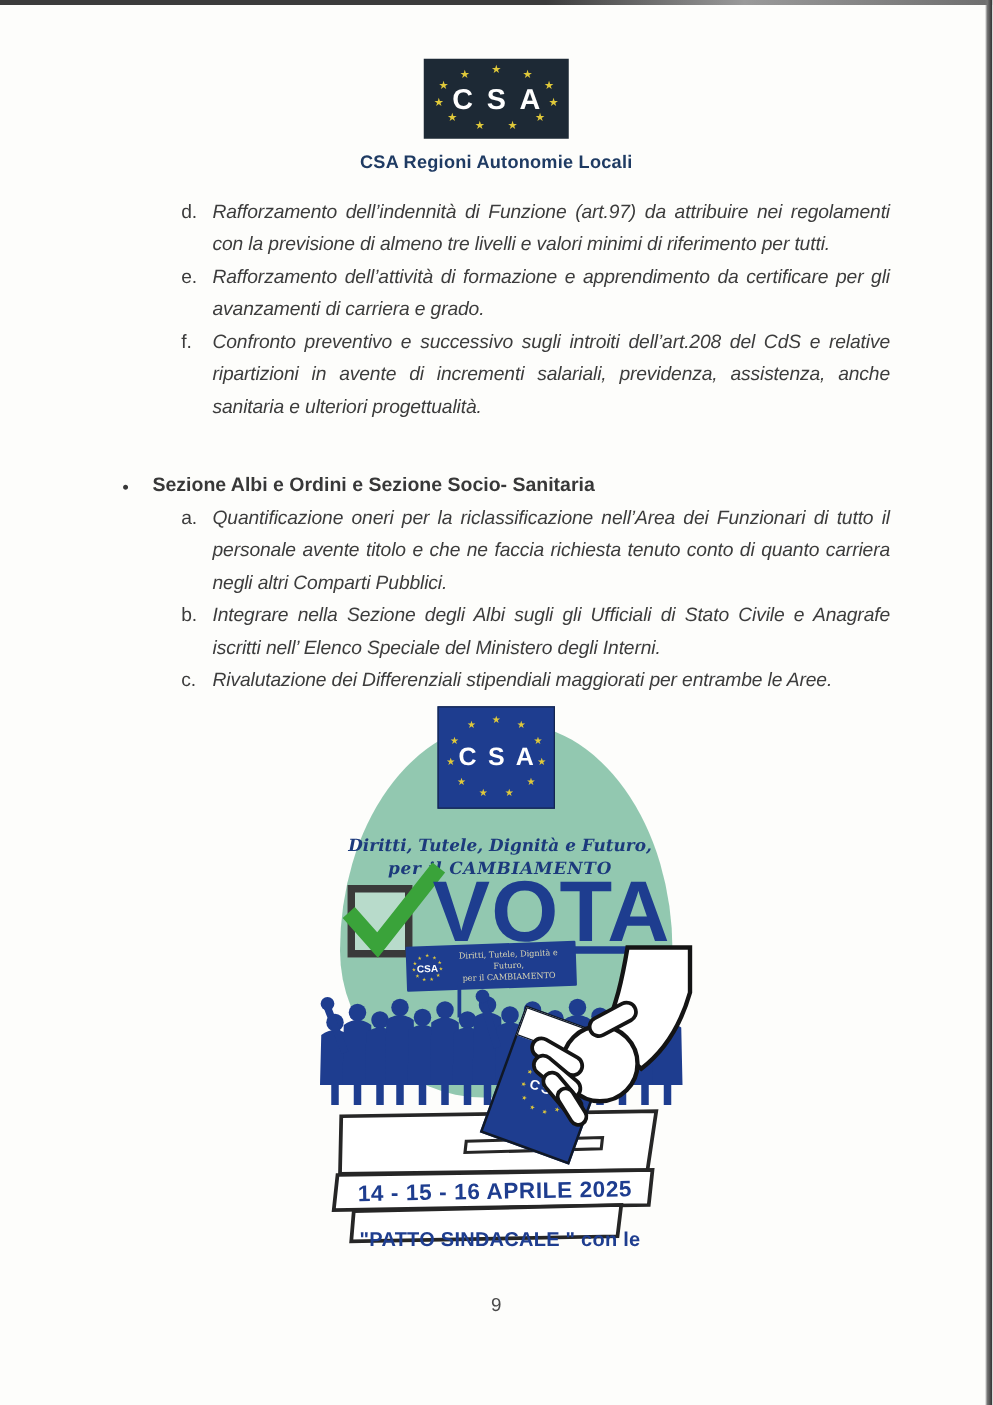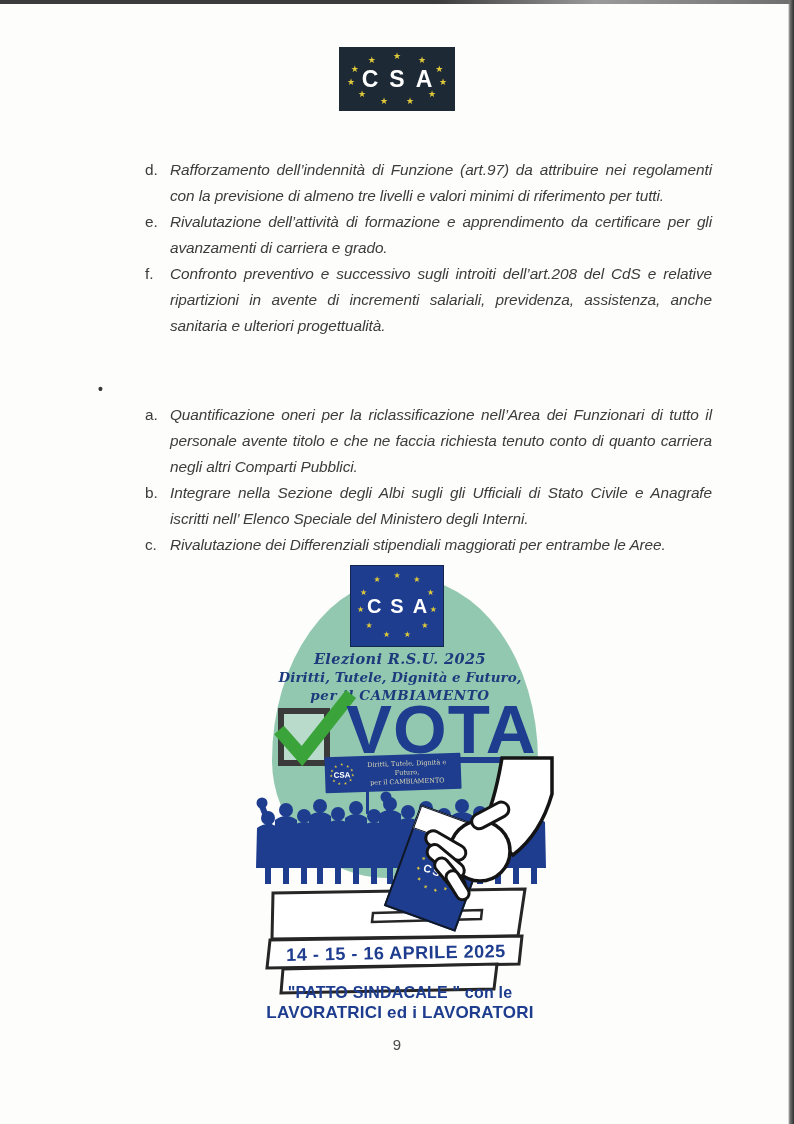--- a/index.html
+++ b/index.html
@@ -103,39 +103,41 @@
         <span class="ring-star" style="left: 80.23%; top: 73.575%; font-size: 9px;">★</span>
         <span class="ring-star" style="left: 61.2693%; top: 84.5417%; font-size: 9px;">★</span>
         <span class="ring-star" style="left: 38.7307%; top: 84.5417%; font-size: 9px;">★</span>
         <span class="ring-star" style="left: 19.77%; top: 73.575%; font-size: 9px;">★</span>
         <span class="ring-star" style="left: 10.4071%; top: 55.1233%; font-size: 9px;">★</span>
         <span class="ring-star" style="left: 13.6147%; top: 35.0451%; font-size: 9px;">★</span>
         <span class="ring-star" style="left: 28.3744%; top: 19.7149%; font-size: 9px;">★</span>
       </span>
     <span class="logo-text">CSA</span>
   </div>
+  <div class="org-name">CSA Regioni Autonomie Locali</div>
 
   <div class="block-def">
     <div class="li">
       <span class="marker">d.</span>
       <span class="txt">Rafforzamento dell’indennità di  Funzione (art.97) da attribuire nei regolamenti  con la previsione di almeno tre livelli e valori minimi di riferimento per tutti.</span>
     </div>
     <div class="li">
       <span class="marker">e.</span>
-      <span class="txt">Rivalutazione dell’attività di formazione e apprendimento da certificare per gli avanzamenti di carriera e grado.</span>
+      <span class="txt">Rafforzamento dell’attività di formazione e apprendimento da certificare per gli avanzamenti di carriera e grado.</span>
     </div>
     <div class="li">
       <span class="marker">f.</span>
       <span class="txt">Confronto preventivo e successivo sugli  introiti dell’art.208 del CdS  e relative ripartizioni in avente di incrementi salariali, previdenza, assistenza, anche sanitaria e ulteriori progettualità.</span>
     </div>
   </div>
 
   <div class="block-sec">
     <div class="sec-head">
       <span class="bullet">•</span>
+      <span>Sezione  Albi e Ordini e Sezione Socio- Sanitaria</span>
     </div>
     <div class="sec-items">
       <div class="li">
         <span class="marker">a.</span>
         <span class="txt">Quantificazione oneri per la riclassificazione nell’Area dei Funzionari di tutto il personale  avente titolo e che ne faccia richiesta  tenuto conto di quanto carriera negli altri  Comparti Pubblici.</span>
       </div>
       <div class="li">
         <span class="marker">b.</span>
         <span class="txt">Integrare nella Sezione degli Albi sugli gli Ufficiali di Stato Civile e Anagrafe iscritti nell’ Elenco Speciale del Ministero degli Interni.</span>
       </div>
@@ -159,21 +161,20 @@
           <span class="ring-star" style="left: 61.2693%; top: 86.4607%; font-size: 8px;">★</span>
           <span class="ring-star" style="left: 38.7307%; top: 86.4607%; font-size: 8px;">★</span>
           <span class="ring-star" style="left: 19.77%; top: 74.8847%; font-size: 8px;">★</span>
           <span class="ring-star" style="left: 10.4071%; top: 55.408%; font-size: 8px;">★</span>
           <span class="ring-star" style="left: 13.6147%; top: 34.2142%; font-size: 8px;">★</span>
           <span class="ring-star" style="left: 28.3744%; top: 18.0324%; font-size: 8px;">★</span>
         </span>
       <span class="logo-text">CSA</span>
     </div>
 
-    <div class="p-line p-line1">Elezioni R.S.U.  2025</div>
     <div class="p-line p-line2">Diritti, Tutele, Dignità e Futuro,</div>
     <div class="p-line p-line3">per il CAMBIAMENTO</div>
 
     <div class="checkbox"></div>
     <svg class="check-svg" viewBox="0 0 86 82">
       <polyline points="7,44 30,70 79,8" fill="none" stroke="#3aa33a" stroke-width="13" stroke-linejoin="miter"></polyline>
     </svg>
     <div class="vota">VOTA</div>
 
     <div class="flag">
@@ -289,17 +290,16 @@
       <path d="M84 0 L134 0 L134 36 C126 64 112 84 95 97 L64 70 C75 48 80 24 84 0 Z" fill="#fff" stroke="#141414" stroke-width="3.5"></path>
       <circle cx="62" cy="93" r="30" fill="#fff" stroke="#141414" stroke-width="3.5"></circle>
       <rect x="52" y="50" width="40" height="15" rx="7.5" fill="#fff" stroke="#141414" stroke-width="3" transform="rotate(-28 72 57)"></rect>
       <rect x="6" y="80" width="44" height="15" rx="7.5" fill="#fff" stroke="#141414" stroke-width="3" transform="rotate(30 28 87)"></rect>
       <rect x="6" y="96" width="44" height="15" rx="7.5" fill="#fff" stroke="#141414" stroke-width="3" transform="rotate(40 28 103)"></rect>
       <rect x="12" y="110" width="40" height="14" rx="7" fill="#fff" stroke="#141414" stroke-width="3" transform="rotate(50 32 117)"></rect>
       <rect x="24" y="121" width="32" height="13" rx="6.5" fill="#fff" stroke="#141414" stroke-width="3" transform="rotate(58 40 127)"></rect>
     </svg>
 
     <div class="slogan slogan1">"PATTO SINDACALE " con le</div>
-    <div class="slogan slogan2">LAVORATRICI ed i LAVORATORI</div>
   </div>
 
   <div class="page-number">9</div>
 </div>
 
 </body></html>

